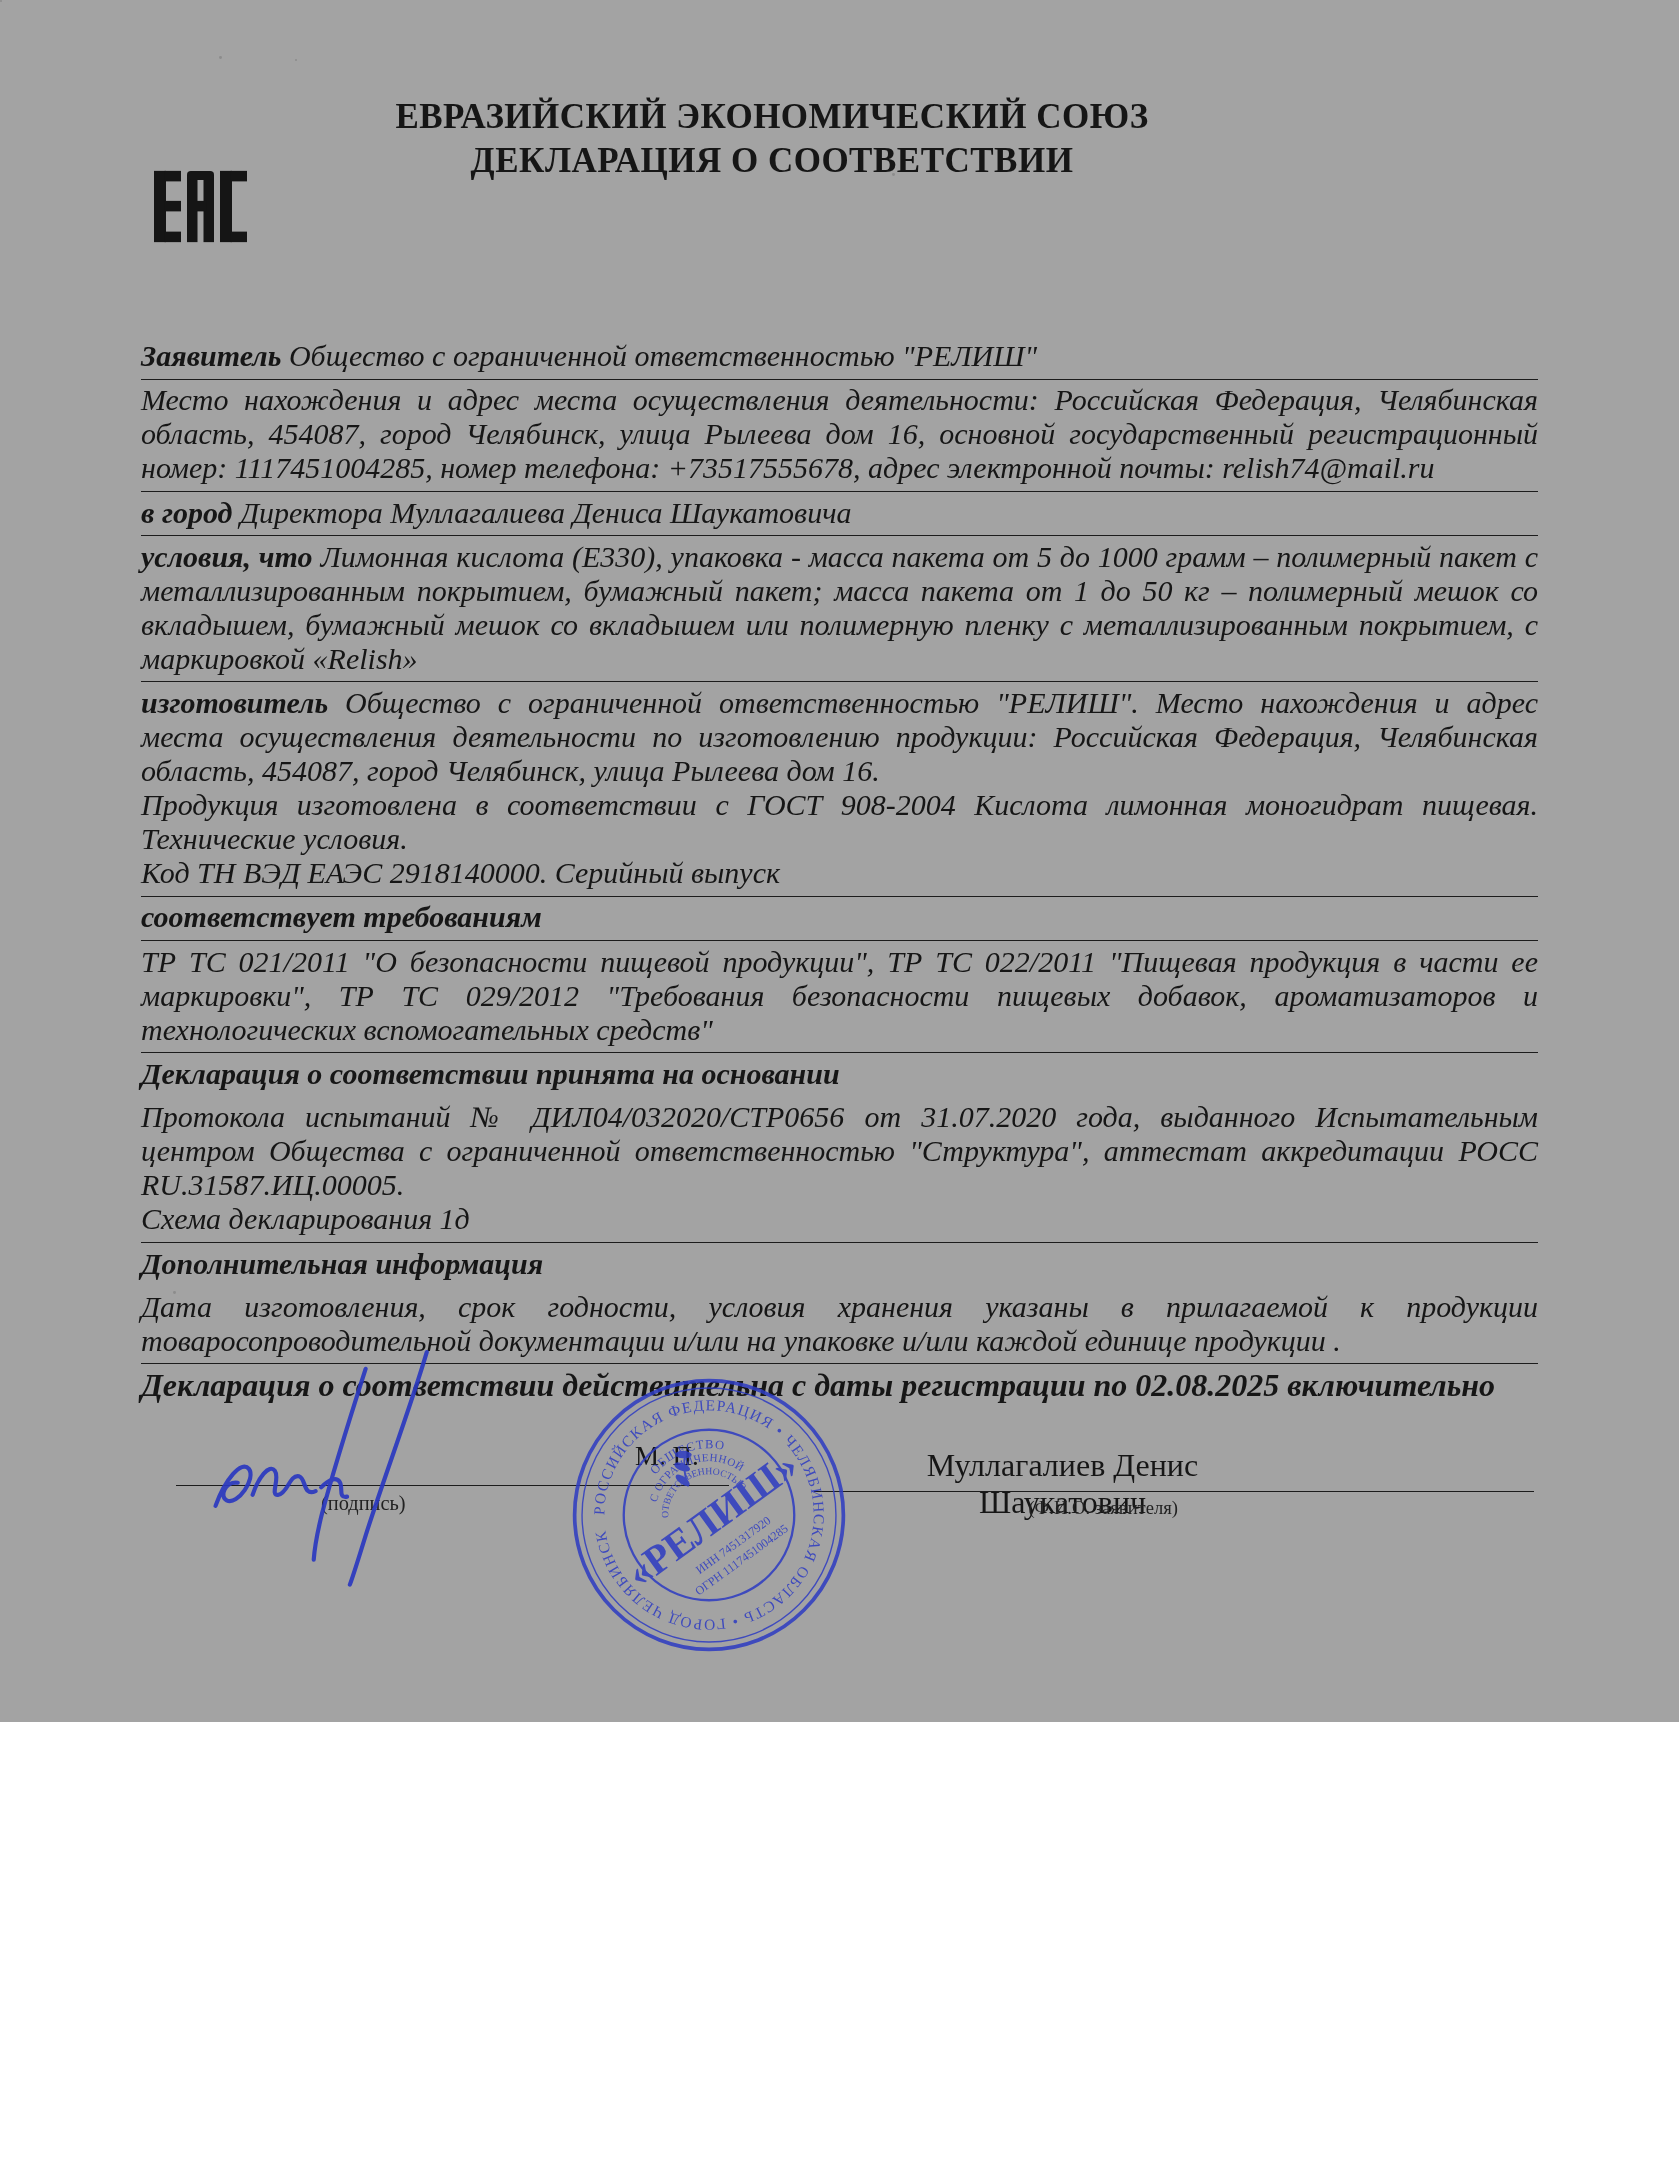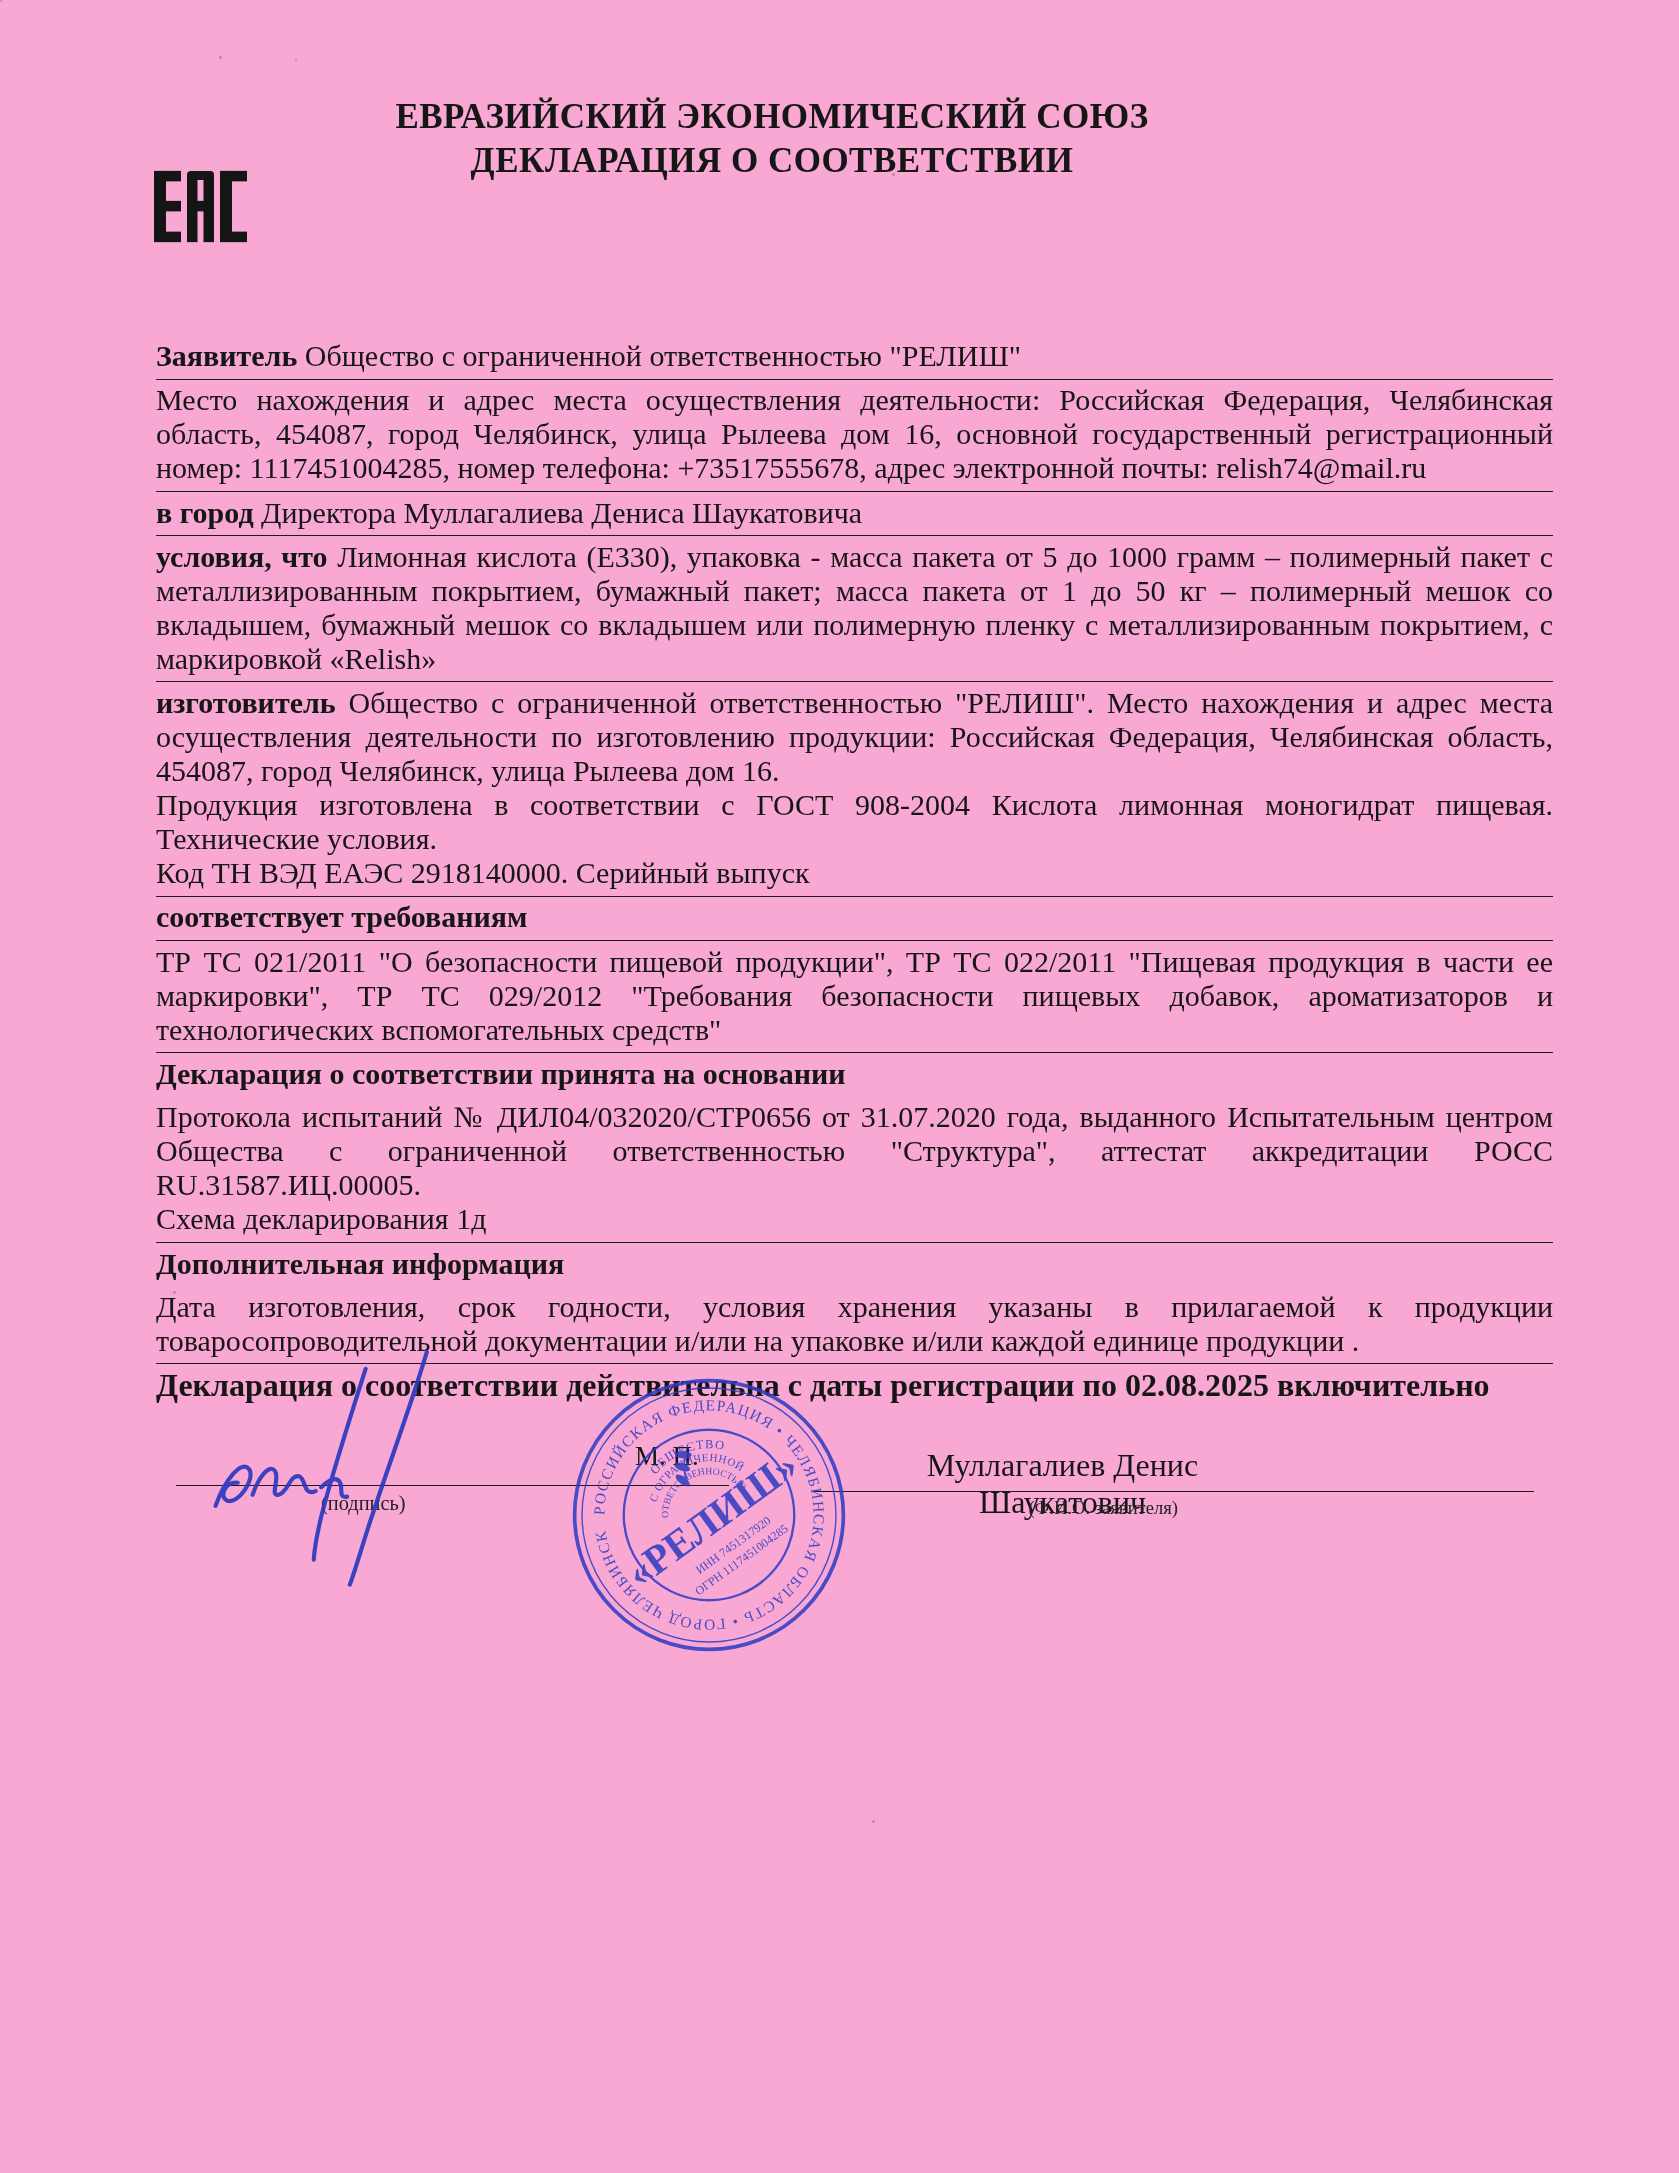--- a/index.html
+++ b/index.html
@@ -1,29 +1,29 @@
 <!DOCTYPE html>
 <html lang="ru" style="font-size:15px"><head>
 <meta charset="utf-8">
 <style>
   html,body { margin:0; padding:0; background:#ffffff; }
   .page {
-    position:relative; width:1680px; height:2173px;
-    background:#f9a8d4; overflow:hidden;
+    position:relative; width:1680px; height:1722px;
+    background:#a3a3a3; overflow:hidden;
     font-family:"Liberation Serif", serif; color:#161616;
   }
   .titles {
     position:absolute; top:95px; left:0; width:1544px;
     text-align:center; font-weight:bold; font-size:35px; line-height:44px;
     letter-spacing:0.5px;
   }
   .eac-logo { position:absolute; left:154px; top:163px; }
   .main {
-    position:absolute; left:156px; top:339px; width:1397px;
-    font-size:30px; line-height:34px;
+    position:absolute; left:141px; top:339px; width:1397px;
+    font-size:30px; line-height:34px;font-style:italic;
   }
   .main p { margin:0; text-align:justify; }
   .main p.left { text-align:left; }
   .rule { border-top:1.9px solid #1c1c1c; height:0; margin:5.6px 0 3.7px; }
   .gap-sm { height:9.3px; }
   b { font-weight:bold; }
   .abs { position:absolute; }
   .sigline { border-top:1.9px solid #1c1c1c; height:0; }
   .caption { font-size:20.4px; color:#222; }
   .caption-sm { font-size:18.6px; color:#222; }

